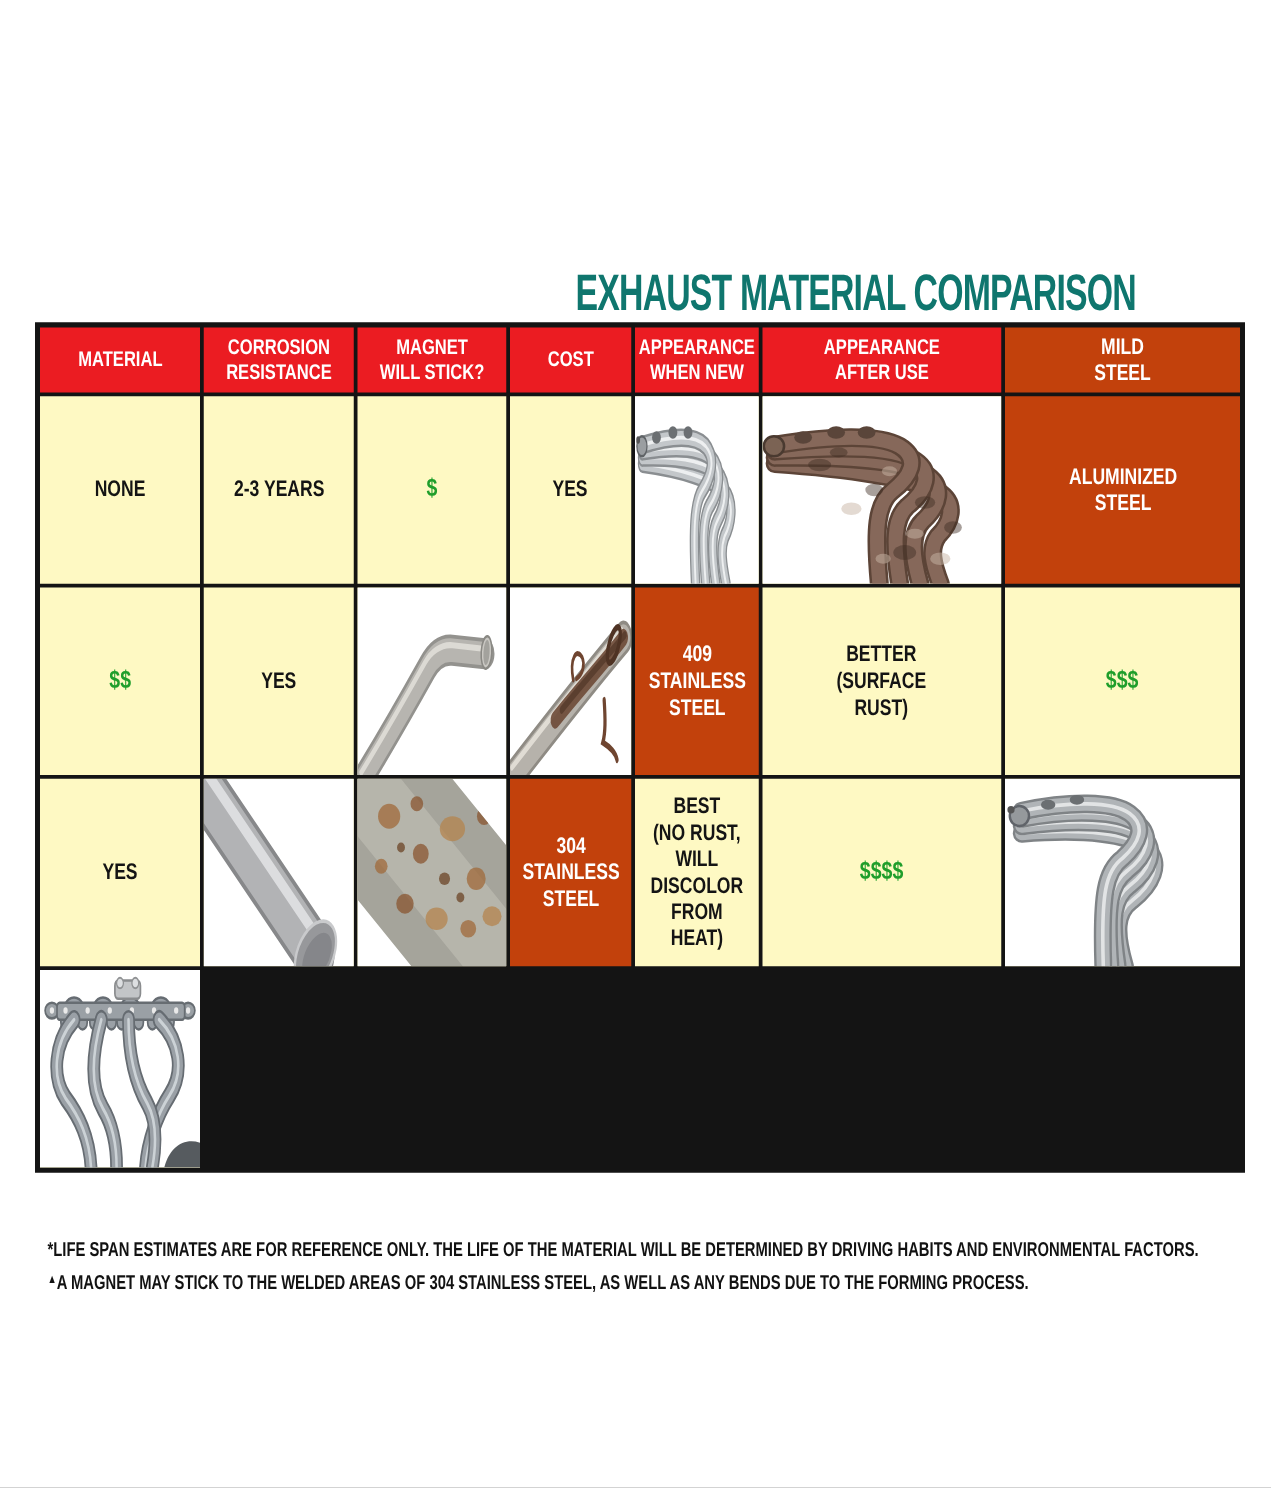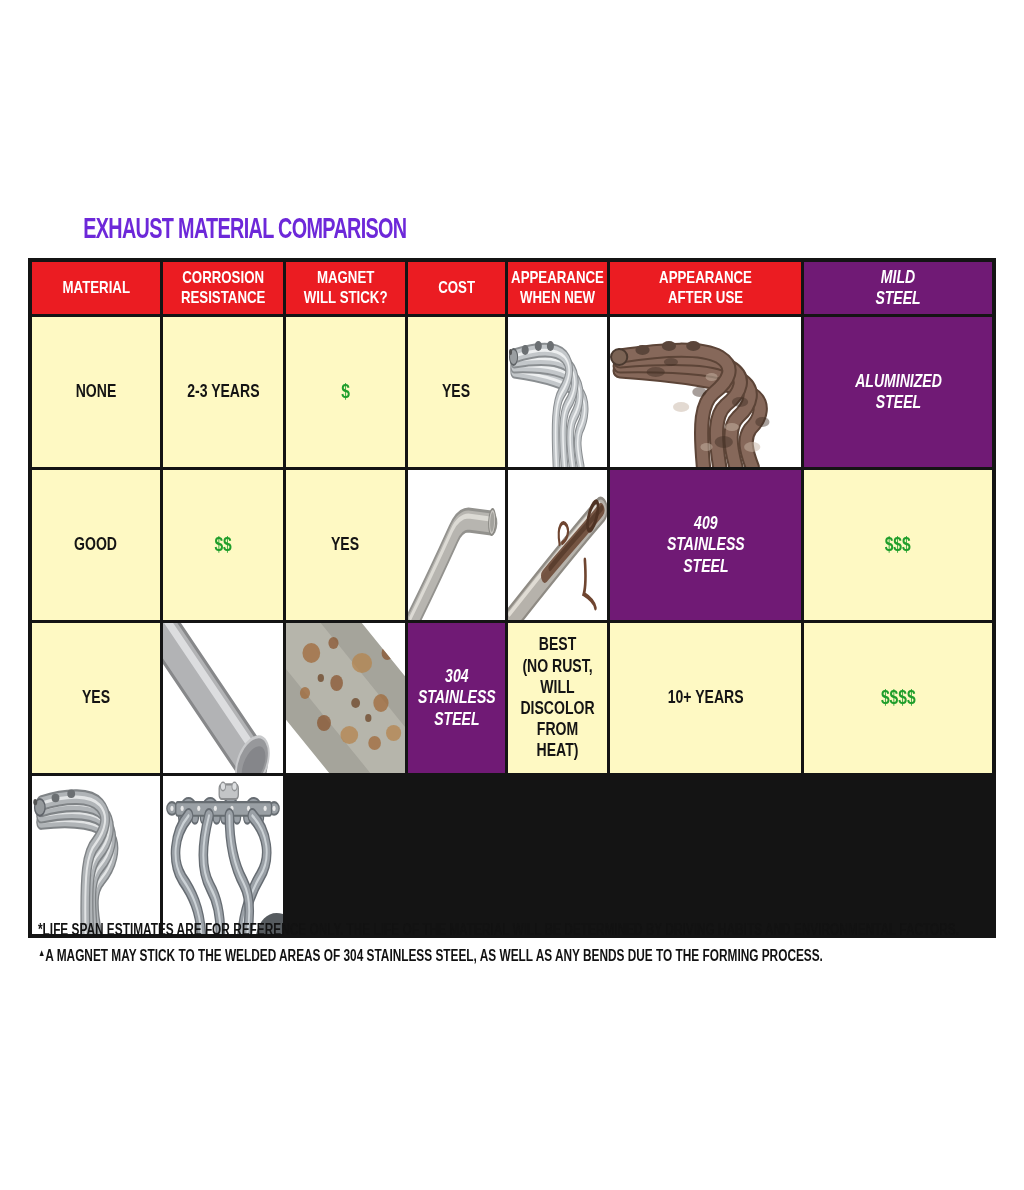--- a/index.html
+++ b/index.html
@@ -1,38 +1,38 @@
 <!DOCTYPE html>
 <html><head>
 <meta charset="utf-8">
 <style>
   html,body{margin:0;padding:0;background:#fff;}
   .page{position:relative;width:1024px;height:1190px;background:#ffffff;overflow:hidden;
         font-family:"Liberation Sans", sans-serif;color:#141414;}
-  .title{position:absolute;top:211px;left:0;width:100%;text-align:left;
-         font-size:30px;font-weight:bold;letter-spacing:-1px;color:#6d28d9;}
+  .title{position:absolute;top:211px;left:0;width:100%;text-align:right;
+         font-size:41px;font-weight:bold;letter-spacing:-1px;color:#0f766e;}
   .cx{display:inline-block;transform:scaleX(.66);white-space:nowrap;}
   .tbl{position:absolute;left:28px;top:258px;width:968px;height:680px;box-sizing:border-box;
        background:#141414;border:4px solid #141414;display:grid;gap:3px;
        grid-template-columns:128px 120px 119px 97px 99px 191px 188px;
        grid-template-rows:52px 150px 150px 150px 158px;}
   .cell{background:#fef9c3;display:flex;align-items:center;justify-content:center;
         text-align:center;overflow:hidden;}
   .hdr{background:#eb1c22;color:#fff;}
   .hdr .cnd{font-size:17px;}
-  .mat{background:#701a75;color:#fff;font-style:italic;}
+  .mat{background:#c2410c;color:#fff;}
   .cnd{display:inline-block;transform:scaleX(.78);white-space:pre-line;
        font-weight:bold;line-height:1.18;letter-spacing:0;}
   .mat .cnd{font-size:18px;}
   .body-txt{font-size:18px;color:#141414;}
   .cost{color:#1f9e2b;font-size:20px;}
   .magnet-sup{font-size:10px;vertical-align:7px;}
   .imgcell{padding:0;}
   .imgcell svg{display:block;width:100%;height:100%;background:#fff;}
-  .fnotes{position:absolute;left:38px;top:917px;width:980px;font-weight:bold;color:#121212;}
+  .fnotes{position:absolute;left:38px;top:988px;width:980px;font-weight:bold;color:#121212;}
   .fn{font-size:16px;line-height:1.62;white-space:nowrap;transform:scaleX(.74);
       transform-origin:0 50%;font-weight:bold;}
   .fn .mk{font-size:16px;}
   .fn.tri .mk{font-size:10px;vertical-align:5px;}
 </style>
 </head>
 <body>
 
 <div class="page">
 
@@ -134,23 +134,20 @@
         <ellipse cx="82" cy="29" rx="7" ry="5" fill="#5a453a"></ellipse>
         <circle cx="9" cy="40" r="8" fill="#7b6354" stroke="#4a3a30" stroke-width="2"></circle>
       </svg>
     </div>
 
     <div class="cell mat">
         <span class="cnd">ALUMINIZED
 STEEL</span>
       </div>
     <div class="cell">
-        <span class="cnd body-txt">GOOD</span>
-      </div>
-    <div class="cell">
         <span class="cnd cost">$$</span>
       </div>
     <div class="cell">
         <span class="cnd body-txt"><span>YES</span><span class="magnet-sup"></span></span>
       </div>
     <div class="cell imgcell">
       <svg viewBox="0 0 196 150" preserveAspectRatio="none" role="img" aria-label="new aluminized steel bent exhaust pipe">
         <g fill="none" stroke-linecap="round">
           <path d="M8,152 C40,120 70,88 92,64 C100,55 110,50 122,50 L168,53" stroke="#93928e" stroke-width="25"></path>
           <path d="M8,152 C40,120 70,88 92,64 C100,55 110,50 122,50 L168,53" stroke="#b7b5b0" stroke-width="19"></path>
@@ -172,20 +169,25 @@
         <ellipse cx="161" cy="46" rx="7" ry="16" fill="none" stroke="#4f3324" stroke-width="5" transform="rotate(30 161 46)"></ellipse>
         <path d="M98,74 C92,56 104,48 112,56 C117,62 112,70 103,73" fill="none" stroke="#6f4530" stroke-width="4" stroke-linecap="round"></path>
         <path d="M146,90 C148,106 148,116 144,124 C156,128 164,132 166,138" fill="none" stroke="#6f4530" stroke-width="5" stroke-linecap="round"></path>
       </svg>
     </div>
 
     <div class="cell mat">
         <span class="cnd">409
 STAINLESS
 STEEL</span>
+      </div>
+    <div class="cell">
+        <span class="cnd body-txt">BETTER
+(SURFACE
+RUST)</span>
       </div>
     <div class="cell">
         <span class="cnd cost">$$$</span>
       </div>
     <div class="cell">
         <span class="cnd body-txt"><span>YES</span><span class="magnet-sup"></span></span>
       </div>
     <div class="cell imgcell">
       <svg viewBox="0 0 196 150" preserveAspectRatio="none" role="img" aria-label="polished straight 409 stainless pipe">
         <g fill="none" stroke-linecap="round">
@@ -232,23 +234,20 @@
 STAINLESS
 STEEL</span>
       </div>
     <div class="cell">
         <span class="cnd body-txt">BEST
 (NO RUST,
 WILL DISCOLOR
 FROM HEAT)</span>
       </div>
     <div class="cell">
-        <span class="cnd body-txt">10+ YEARS</span>
-      </div>
-    <div class="cell">
         <span class="cnd cost">$$$$</span>
       </div>
     <div class="cell imgcell">
       <svg viewBox="0 0 196 151" preserveAspectRatio="none" role="img" aria-label="new 304 stainless steel headers">
         <g fill="none" stroke-linecap="round">
           <path d="M14,44 C66,40 104,44 118,56 C132,68 122,86 106,98 C92,108 92,124 100,151" stroke="#7f8386" stroke-width="15"></path>
           <path d="M14,44 C66,40 104,44 118,56 C132,68 122,86 106,98 C92,108 92,124 100,151" stroke="#b0b4b7" stroke-width="11"></path>
           <path d="M14,44 C66,40 104,44 118,56 C132,68 122,86 106,98 C92,108 92,124 100,151" stroke="#e2e4e5" stroke-width="3"></path>
           <path d="M14,38 C62,32 100,34 114,46 C128,57 120,74 104,86 C90,96 88,112 94,151" stroke="#7f8386" stroke-width="15"></path>
           <path d="M14,38 C62,32 100,34 114,46 C128,57 120,74 104,86 C90,96 88,112 94,151" stroke="#b0b4b7" stroke-width="11"></path>

